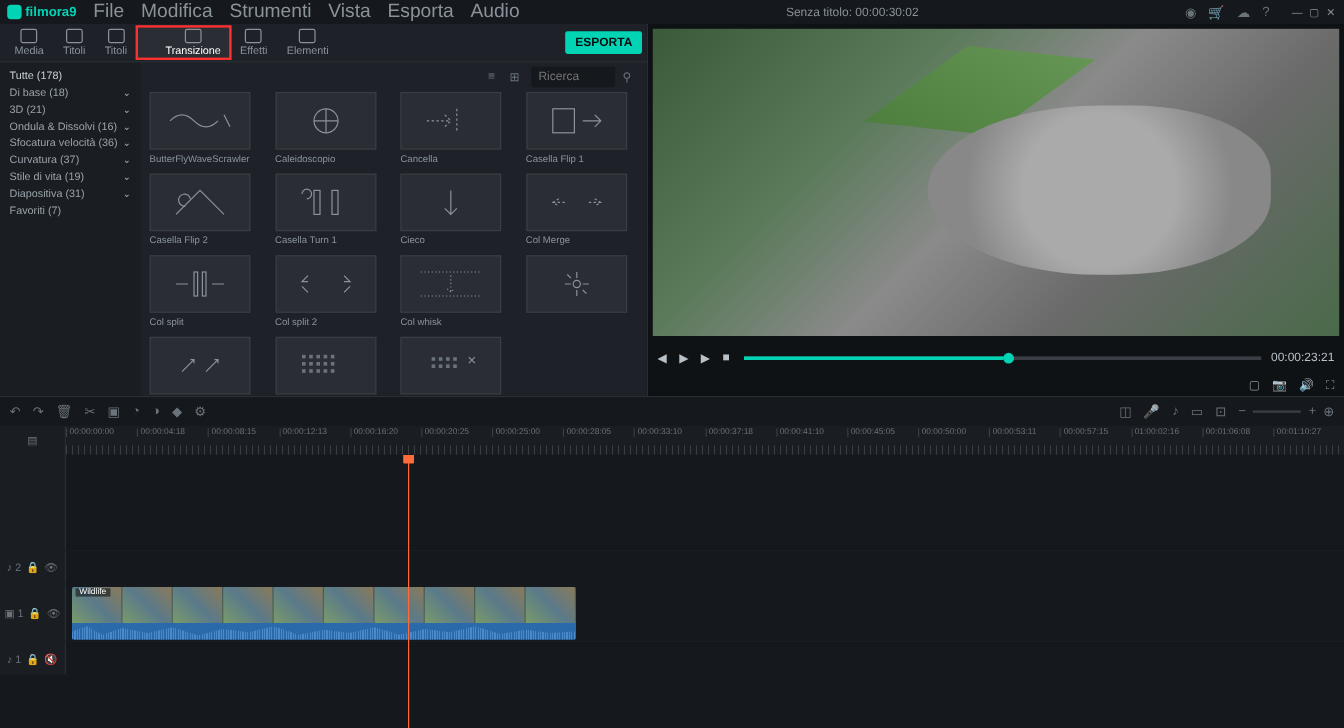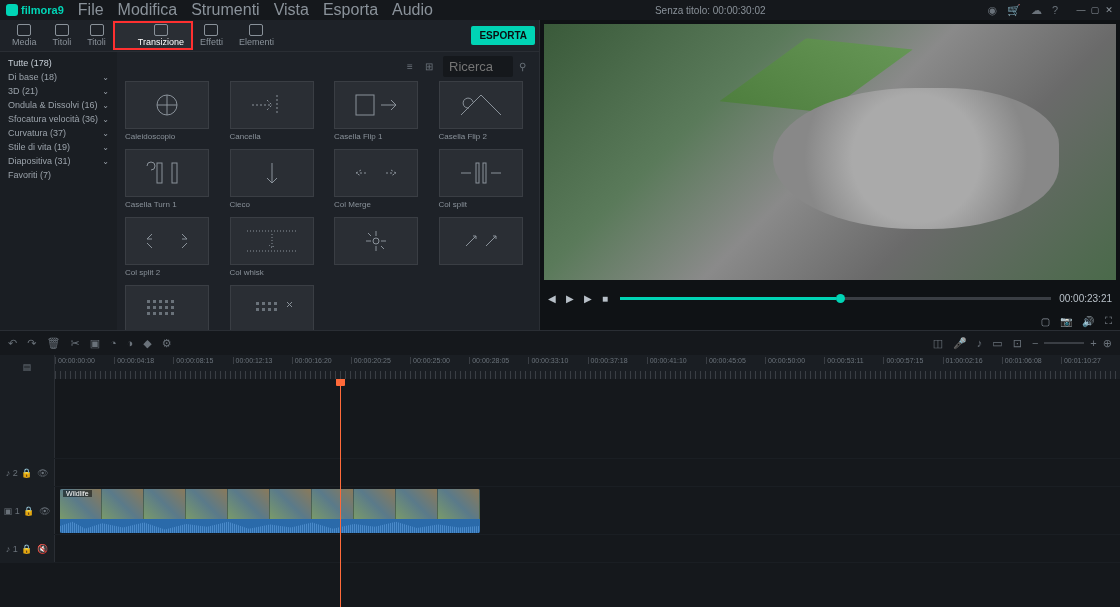--- a/index.html
+++ b/index.html
@@ -28,21 +28,21 @@
 .export-btn { background: #00d4b5; color: #0a0d10; font-weight: 700; font-size: 10px; padding: 4px 8px; border-radius: 2px; cursor: pointer; }
 
 .panel-body { display: flex; flex: 1; overflow: hidden; }
 .sidebar { width: 117px; background: #1a1e23; padding: 4px 0; overflow-y: auto; }
 .side-item { display: flex; justify-content: space-between; align-items: center; padding: 2px 8px; font-size: 9px; color: #9aa2aa; cursor: pointer; }
 .side-item .chev { font-size: 8px; }
 .side-item:first-child { color: #c8d0d8; }
 
 .grid-area { flex: 1; padding: 4px 8px; overflow-y: auto; }
 .grid-top { display: flex; justify-content: flex-end; gap: 6px; margin-bottom: 4px; align-items: center; }
-.search { background: #15181c; border: none; color: #9aa2aa; font-size: 13px; padding: 3px 6px; width: 70px; border-radius: 2px; }
+.search { background: #15181c; border: none; color: #9aa2aa; font-size: 10px; padding: 3px 6px; width: 70px; border-radius: 2px; }
 .view-ico { width: 12px; height: 12px; color: #6a727a; font-size: 10px; cursor: pointer; }
 
 .thumb-grid { display: grid; grid-template-columns: repeat(4, 1fr); gap: 8px 12px; }
 .thumb { display: flex; flex-direction: column; gap: 3px; cursor: pointer; }
 .thumb .preview { width: 84px; height: 48px; background: #2a2e34; border: 1px solid #3a3e44; display: flex; align-items: center; justify-content: center; color: #6a727a; font-size: 7px; }
 .thumb .preview svg { width: 60px; height: 30px; stroke: #8a929a; fill: none; stroke-width: 1; }
 .thumb .label { font-size: 8px; color: #8a929a; }
 
 .preview-panel { flex: 1; background: #0f1215; display: flex; flex-direction: column; border-left: 1px solid #2a2e34; }
 .video-view { flex: 1; background: linear-gradient(135deg, #3a5a3a 0%, #5a7a5a 30%, #8a8a8a 50%, #6a6a6a 70%, #4a6a4a 100%); position: relative; margin: 4px; }
@@ -185,20 +185,28 @@
       </div>
 
       <div class="grid-area">
         <div class="grid-top">
           <span class="view-ico">≡</span>
           <span class="view-ico">⊞</span>
           <input class="search" placeholder="Ricerca" style="">
           <span class="view-ico">⚲</span>
         </div>
         <div class="thumb-grid" id="thumbs">
+            <div class="thumb">
+              <div class="preview">
+                <svg viewBox="0 0 60 30">
+                  <path d="M5 15 Q15 5 25 15 T45 15 M50 10 L55 20"></path>
+                </svg>
+              </div>
+              <div class="label">ButterFlyWaveScrawler</div>
+            </div>
             <div class="thumb">
               <div class="preview">
                 <svg viewBox="0 0 60 30">
                   <circle cx="30" cy="15" r="10"></circle>
                   <path d="M20 15 L40 15 M30 5 L30 25"></path>
                 </svg>
               </div>
               <div class="label">Caleidoscopio</div>
             </div>
             <div class="thumb">

